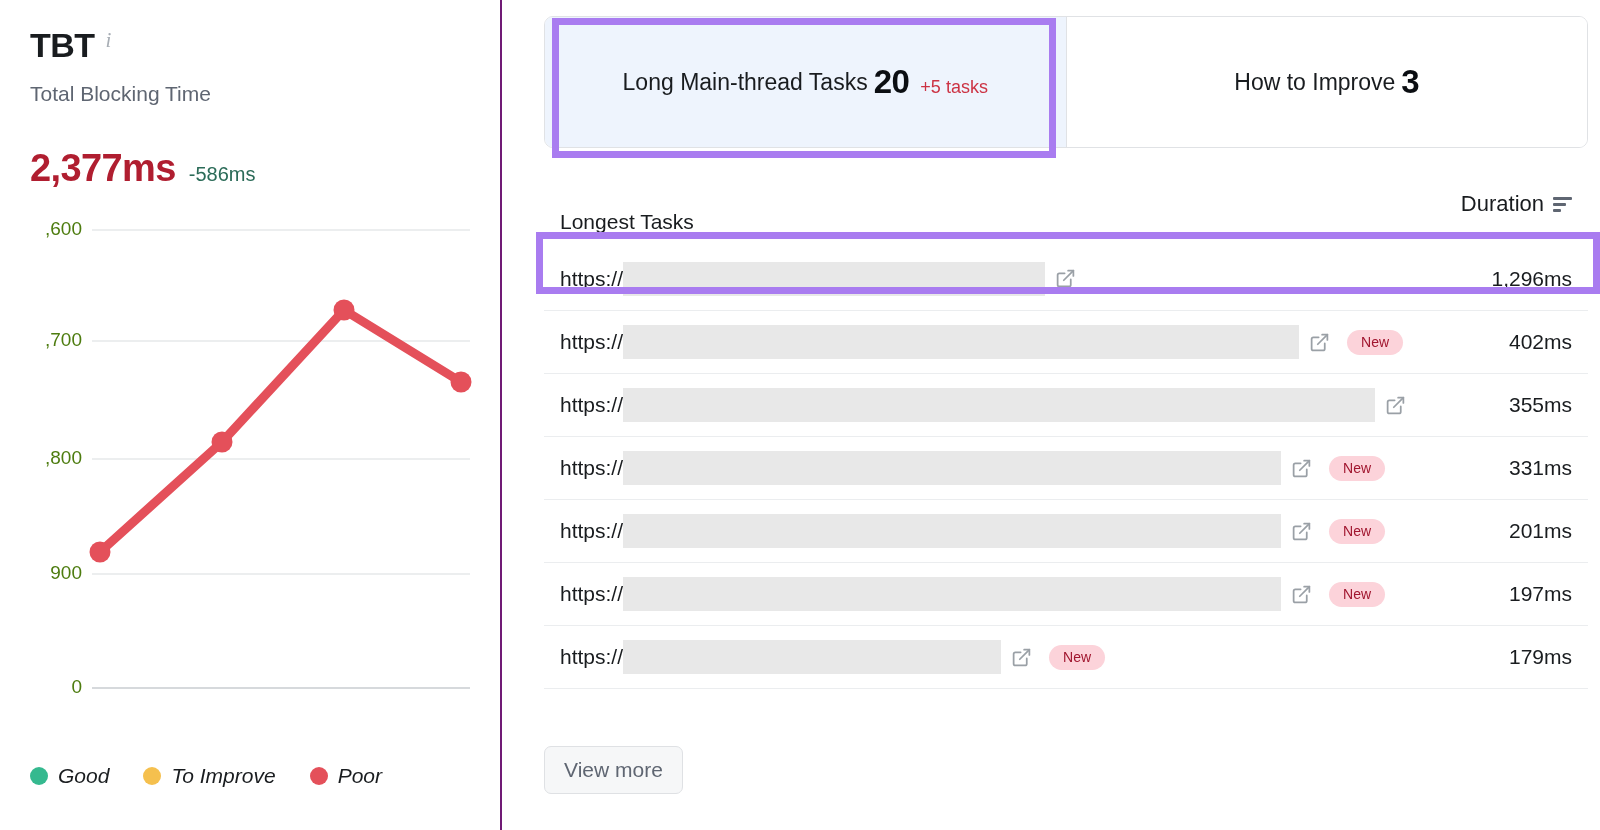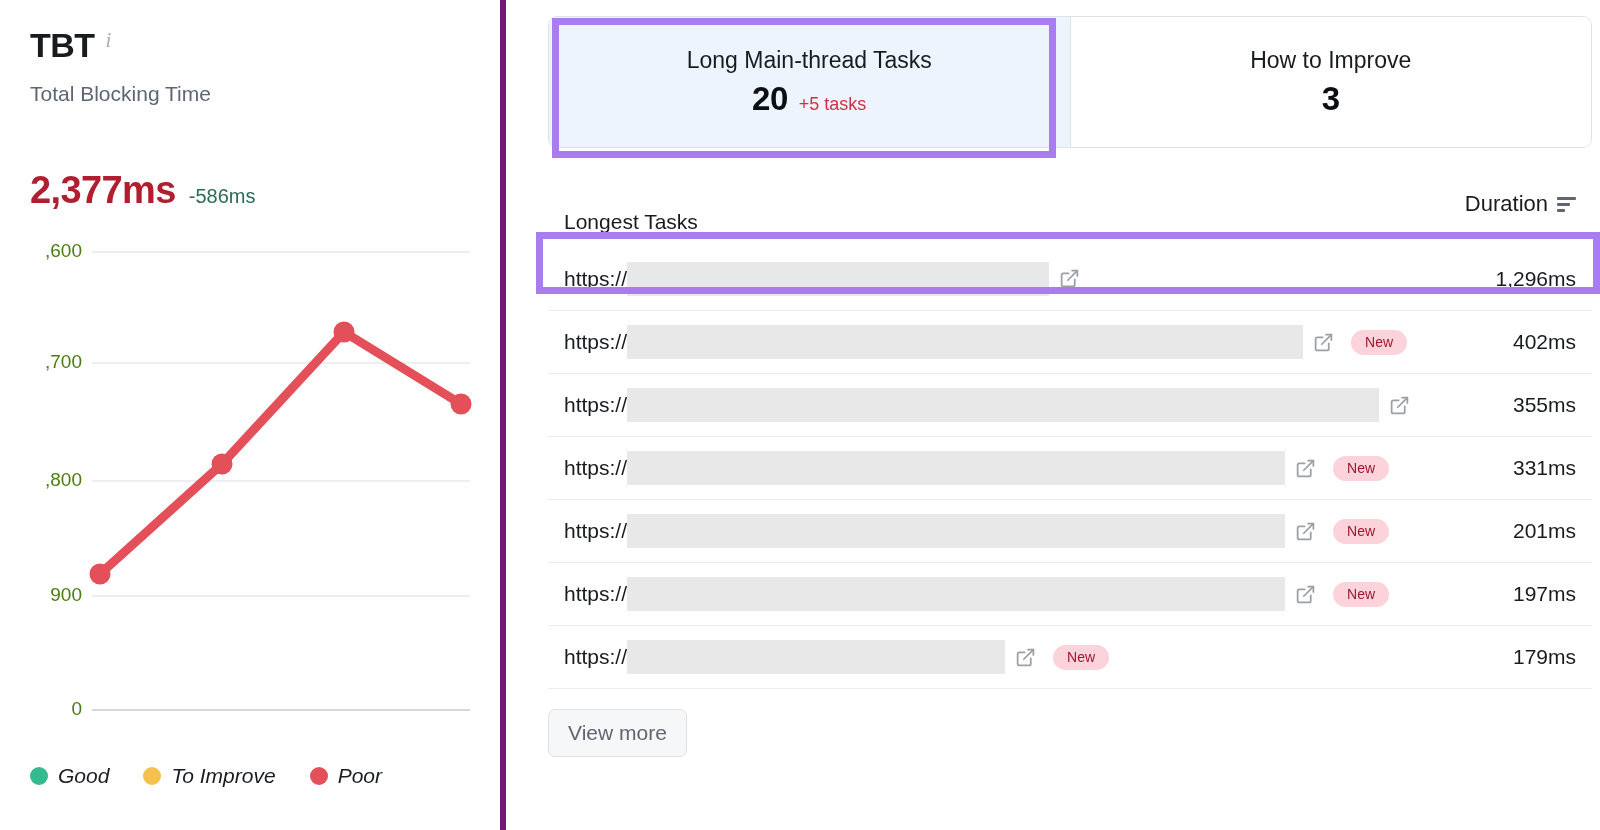--- a/index.html
+++ b/index.html
@@ -10,36 +10,36 @@
     font-family: "Liberation Sans", sans-serif;
     -webkit-font-smoothing: antialiased;
   }
   .page { position: relative; width: 1600px; height: 830px; display: flex; }
 
   
   .left-panel {
     position: relative;
     width: 509px; height: 830px;
     padding: 26px 0 0 30px;
-    border-right: 6px solid #701a75;
+    border-right: 2px solid #701a75;
   }
   .metric-head { display: flex; align-items: center; gap: 11px; }
   .metric-abbr {
     font-size: 34px; font-weight: 700; color: #191c1f; letter-spacing: -0.5px;
   }
   .info-icon {
     font-style: italic; font-family: "Liberation Serif", serif;
     font-size: 21px; color: #a8aeb5; font-weight: 400;
     line-height: 1; position: relative; top: -5px;
   }
   .metric-name {
     margin-top: 17px; font-size: 21px; color: #5f6672; font-weight: 400;
   }
   .metric-value-row {
-    margin-top: 63px; display: flex; align-items: baseline; gap: 13px;
+    margin-top: 41px; display: flex; align-items: baseline; gap: 13px;
   }
   .metric-value {
     font-size: 38px; font-weight: 700; color: #b01e30; letter-spacing: -0.6px;
   }
   .metric-delta { font-size: 20px; color: #2b6b58; font-weight: 400; }
 
   
   .chart-wrap { position: relative; margin-top: 18px; width: 470px; height: 485px; }
   .chart-svg { display: block; }
   .ytick {
@@ -58,21 +58,21 @@
 
   
   .right-panel { position: relative; flex: 1; padding: 16px 22px 0 42px; }
 
   .tabs {
     display: flex; width: 1044px; height: 132px;
     border: 1px solid #e0e2e5; border-radius: 9px; overflow: hidden;
     background: #ffffff;
   }
   .tab {
-    flex: 1; display: flex; flex-direction: column;
+    flex: 1; display: flex; 
     align-items: center; justify-content: center; gap: 6px;
     cursor: pointer; background: #ffffff;
   }
   .tab.active { background: #eef4fd; }
   .tab + .tab { border-left: 1px solid #e0e2e5; }
   .tab-title { font-size: 23px; color: #191c1f; font-weight: 400; }
   .tab-metric { display: flex; align-items: baseline; gap: 11px; }
   .tab-count { font-size: 33px; font-weight: 700; color: #0b0e12; letter-spacing: -0.5px; }
   .tab-sub { font-size: 18px; color: #cc3344; }
 
@@ -112,21 +112,21 @@
   .duration {
     flex: none; font-size: 21px; color: #191c1f;
     text-align: right; min-width: 104px; white-space: nowrap;
   }
 
   .view-more-wrap { width: 1044px; border-top: 1px solid #ebedef; padding-top: 20px; }
   .view-more {
     font-family: "Liberation Sans", sans-serif;
     font-size: 21px; color: #5f6672;
     background: #f6f7f8; border: 1px solid #dfe1e4;
-    border-radius: 7px; padding: 11px 19px; cursor: pointer;
+    border-radius: 7px; padding: 11px 19px; cursor: pointer; margin-top: 37px;
   }
 
   
   .annot {
     position: absolute; border: 7px solid #a97cf0;
     pointer-events: none; box-sizing: border-box;
   }
   #annot-tab { left: 552px; top: 18px; width: 504px; height: 140px; }
   #annot-row { left: 536px; top: 232px; width: 1064px; height: 62px; }
 </style>

